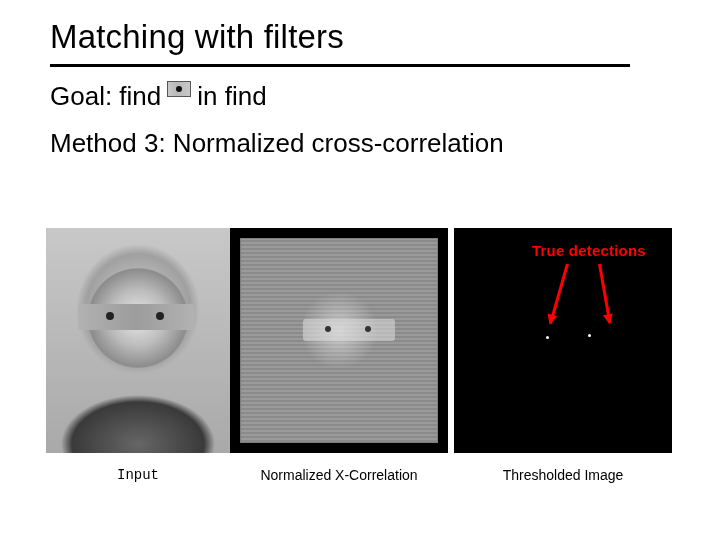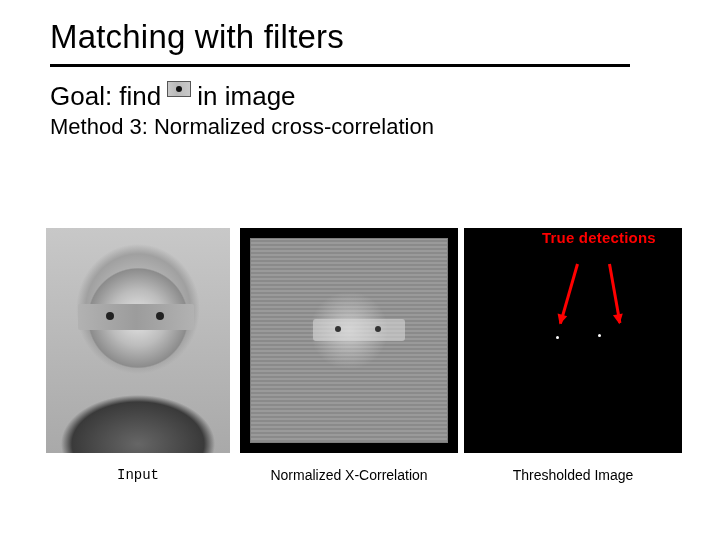--- a/index.html
+++ b/index.html
@@ -3,26 +3,26 @@
 <meta charset="utf-8">
 <style>
   * { margin: 0; padding: 0; box-sizing: border-box; }
   html, body { width: 720px; height: 540px; background: #fff; font-family: Arial, Helvetica, sans-serif; color: #000; }
   .slide { width: 720px; height: 540px; position: relative; padding: 18px 40px 0 50px; }
   .title { font-size: 33px; font-weight: 400; padding-bottom: 6px; letter-spacing: 0.2px; }
   .title-rule { border: none; border-bottom: 3px solid #000; margin-top: 2px; margin-bottom: 14px; width: 580px; }
   .line1 { font-size: 26px; display: flex; gap: 6px; }
   .eye-patch { width: 24px; height: 16px; background: linear-gradient(90deg,#c9c9c9 0%, #b9b9b9 40%, #c9c9c9 100%); border: 1px solid #555; position: relative; display: inline-block; }
   .eye-patch::before { content:""; position:absolute; width:6px; height:6px; background:#111; border-radius:50%; top:4px; left:8px; }
-  .line2 { font-size: 22px; margin-top: 2px; }
+  .line2 { font-size: 26px; margin-top: 16px; }
 
   .figures { position: absolute; top: 228px; left: 46px; width: 636px; display: flex; gap: 0; }
   .figcol { display: flex; flex-direction: column; align-items: center; }
   .col-input  { width: 184px; font-family: Liberation Mono, monospace; }
-  .col-xcorr  { width: 218px; margin-left: 10px; }
+  .col-xcorr  { width: 218px; }
   .col-thresh { width: 218px; margin-left: 6px; }
   .panel { width: 100%; height: 225px; position: relative; background: #000; }
   .caption { font-size: 14px; margin-top: 14px; text-align: center; }
 
   
   .portrait {
     position:absolute; inset:0;
     background:
       radial-gradient(ellipse 70px 70px at 50% 40%, #e8e8e8 0%, #bcbcbc 40%, #8c8c8c 70%, transparent 72%),
       radial-gradient(ellipse 95px 100px at 50% 36%, #dcdcdc 0%, #a0a0a0 55%, transparent 65%),
@@ -43,42 +43,42 @@
       repeating-linear-gradient(0deg, #8a8a8a 0 2px, #9a9a9a 2px 4px),
       repeating-linear-gradient(90deg, rgba(0,0,0,0.05) 0 2px, rgba(255,255,255,0.05) 2px 4px);
   }
   .xcorr-eyes { position:absolute; top:80px; left:62px; width:92px; height:22px; background: rgba(220,220,220,0.55); border-radius:3px; }
   .xcorr-dot  { position:absolute; top:7px; width:6px; height:6px; border-radius:50%; background:#333; }
   .xcorr-dot.l { left:22px; }
   .xcorr-dot.r { left:62px; }
 
   
   .thresh { position:absolute; inset:0; background:#000; }
-  .true-label { position:absolute; top:1px; left:78px; color:#ff0000; font-weight:700; font-size:15px; letter-spacing:0.2px; }
+  .true-label { position:absolute; top:14px; left:78px; color:#ff0000; font-weight:700; font-size:15px; letter-spacing:0.2px; }
   .dot { position:absolute; width:3px; height:3px; background:#fff; border-radius:50%; }
   .dot.a { top:108px; left:92px; }
   .dot.b { top:106px; left:134px; }
 
   
   .arrow { position:absolute; width:3px; background:#ff0000; transform-origin: top center; }
   .arrow::after { content:""; position:absolute; bottom:-1px; left:-4px; border-left:5px solid transparent; border-right:5px solid transparent; border-top:10px solid #ff0000; }
   .arrow.a1 { top:36px; left:112px; height:62px; transform: rotate(16deg); }
   .arrow.a2 { top:36px; left:144px; height:60px; transform: rotate(-10deg); }
 </style>
 </head>
 <body>
 
 <div class="slide">
   <div class="title">Matching with filters</div>
   <hr class="title-rule">
 
   <div class="line1">
     <span>Goal: find</span>
     <span class="eye-patch"></span>
-    <span>in image</span>
+    <span>in find</span>
   </div>
   <div class="line2">Method 3: Normalized cross-correlation</div>
 
   <div class="figures">
 
     <div class="figcol col-input">
       <div class="panel">
         <div class="portrait"></div>
         <div class="eye-bar">
           <span class="eye-dot l"></span>

